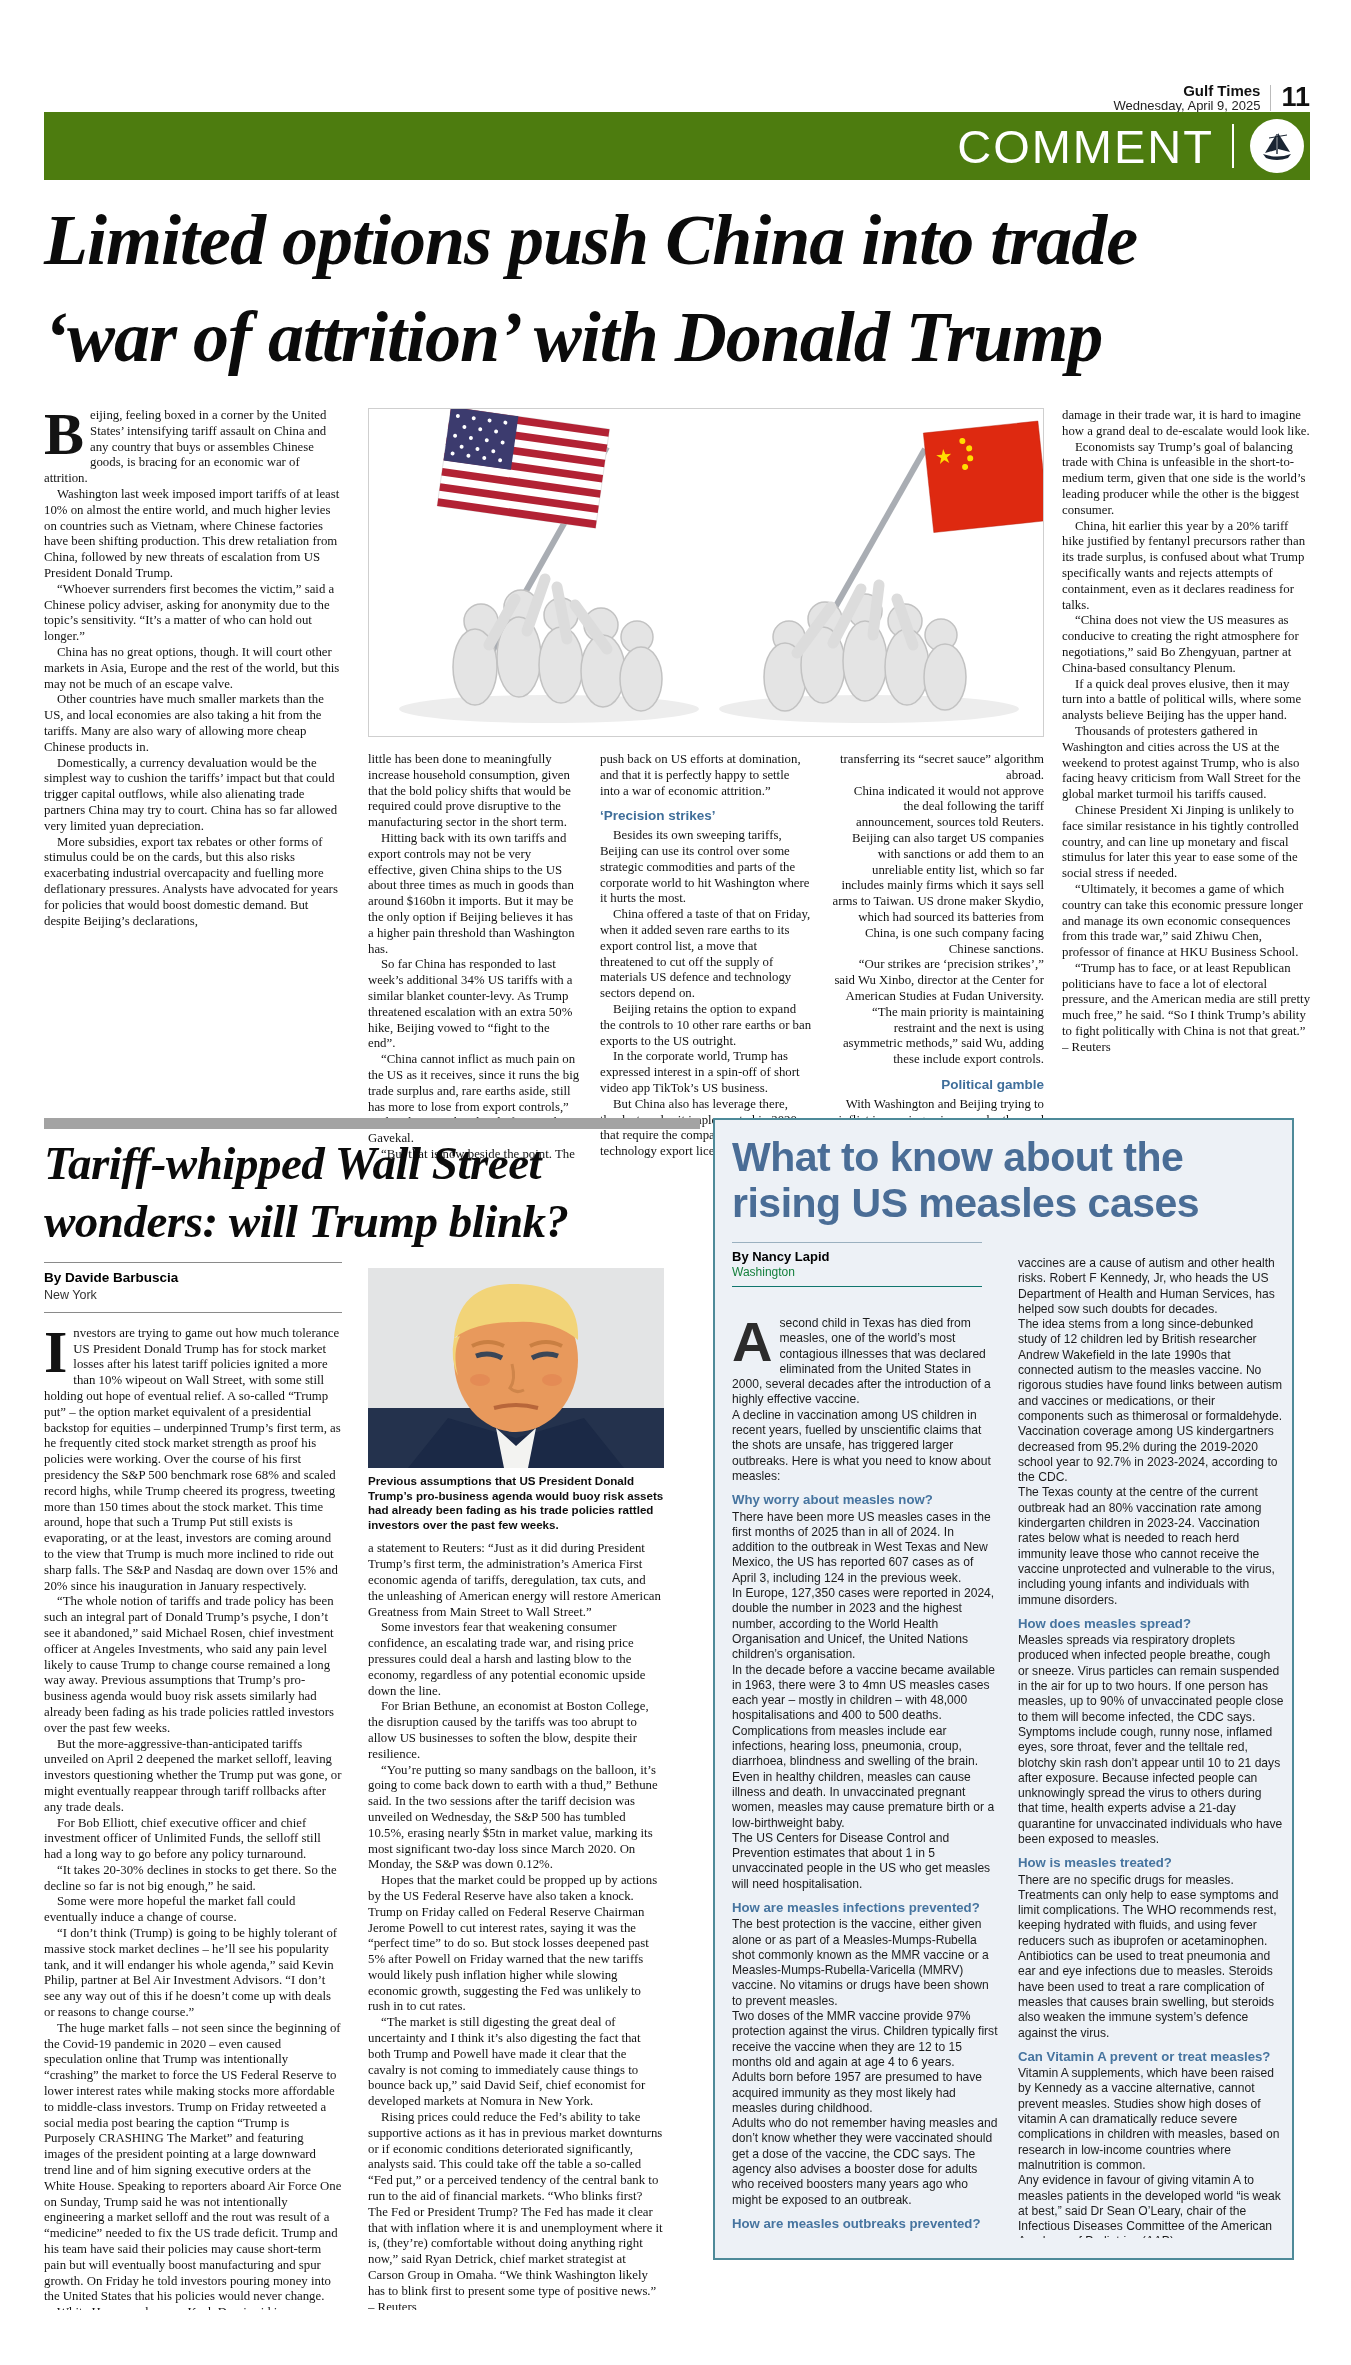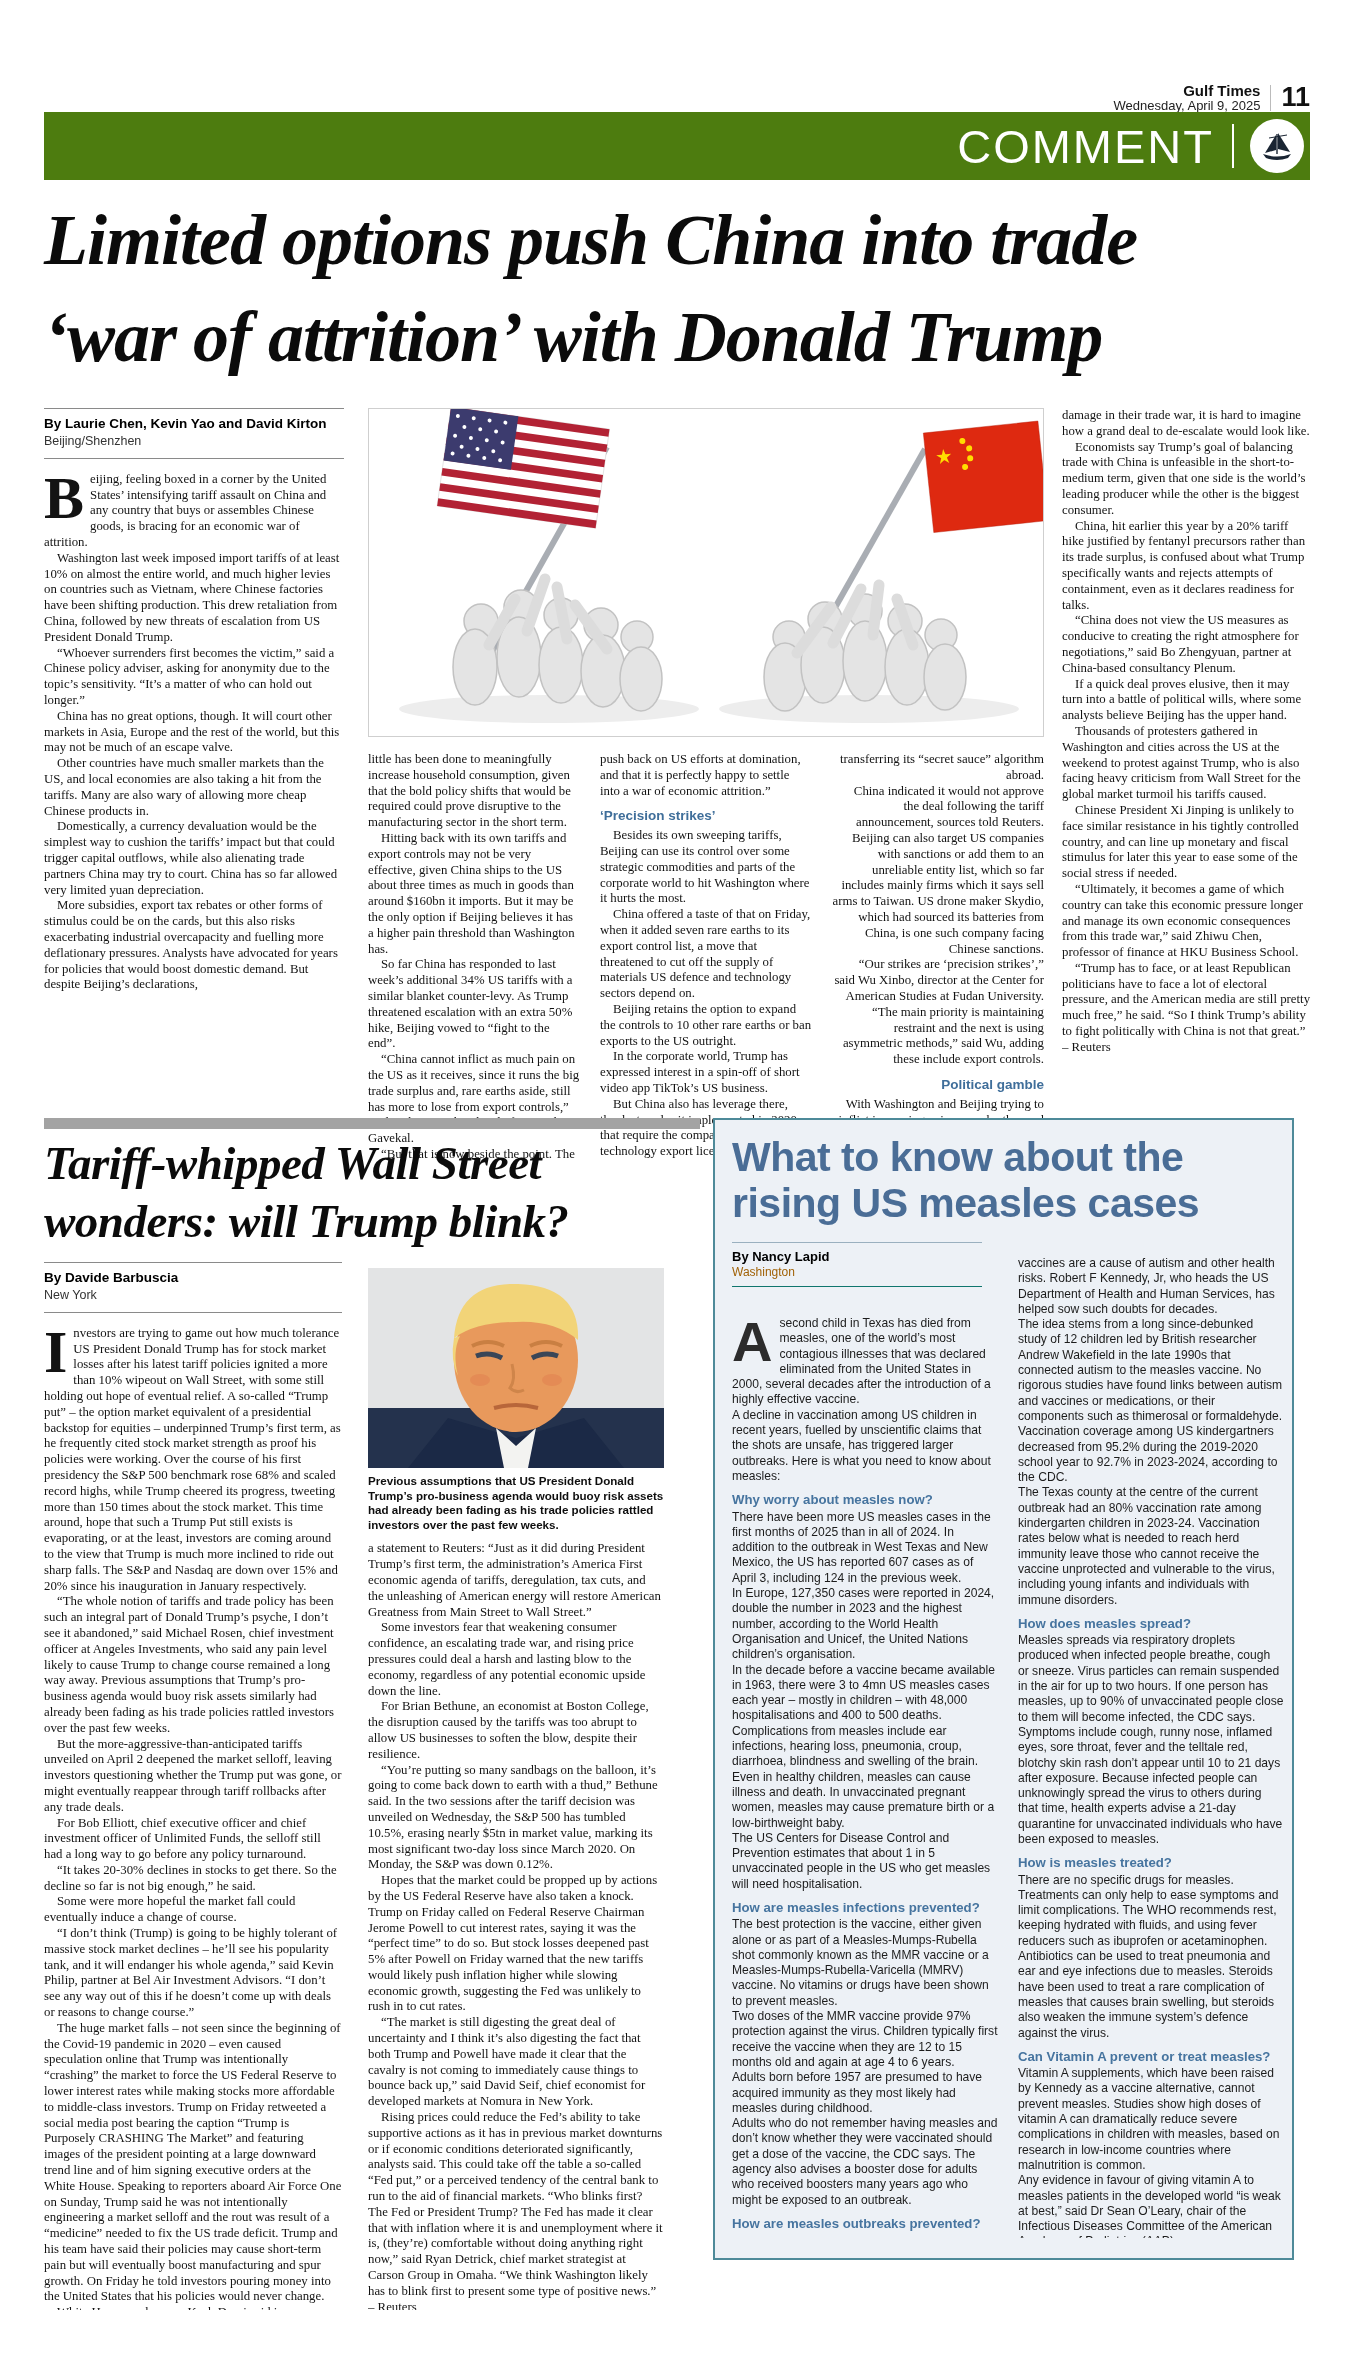--- a/index.html
+++ b/index.html
@@ -51,21 +51,21 @@
   .caption{font-family:"Liberation Sans",sans-serif;font-weight:bold;font-size:11.6px;line-height:14.6px;
            margin:6px 0 9px 0;color:#0e0e0e;}
   
   .mbox{position:absolute;left:713px;top:1118px;width:581px;height:1142px;background:#edf1f6;
         border:2px solid #4e8a99;box-sizing:border-box;font-family:"Liberation Sans",sans-serif;}
   .mtitle{position:absolute;left:17px;top:14px;font-weight:bold;font-size:41px;line-height:46px;
           color:#4a6d96;letter-spacing:-0.5px;white-space:nowrap;}
   .mbyline{position:absolute;left:17px;top:122px;width:250px;border-top:1px solid #9ab0bf;
            border-bottom:1px solid #0f766e;padding:6px 0 7px 0;}
   .mbyline .by{font-weight:bold;font-size:13px;color:#000;}
-  .mbyline .loc{font-size:12px;color:#a16207;margin-top:1px;}
+  .mbyline .loc{font-size:12px;color:#15803d;margin-top:1px;}
   .mcol{position:absolute;overflow:hidden;font-size:12.1px;line-height:15.3px;color:#1c1c1c;}
   .mcol p{margin:0;}
   .mcol p.drop::first-letter{float:left;font-size:56px;line-height:44px;padding:4px 7px 0 0;
                              font-weight:bold;color:#2c2c2c;}
   .mcol .subhead{font-size:13.2px;color:#46749f;margin:8px 0 2px 0;}
   #m-colL{left:17px;top:196px;width:266px;height:922px;}
   #m-colR{left:303px;top:136px;width:266px;height:982px;}
 </style>
 </head>
 <body>
@@ -96,24 +96,20 @@
       </svg>
     </div>
   </div>
 
   <div class="a1-headline">
     <div>Limited options push China into trade</div>
     <div>‘war of attrition’ with Donald Trump</div>
   </div>
 
   <div id="a1-col1" class="col">
-    <div class="byline">
-      <div class="by">By Laurie Chen, Kevin Yao and David Kirton</div>
-      <div class="loc">Beijing/Shenzhen</div>
-    </div>
     <div>
         <p class="drop">Beijing, feeling boxed in a corner by the United States’ intensifying tariff assault on China and any country that buys or assembles Chinese goods, is bracing for an economic war of attrition.</p>
         <p>Washington last week imposed import tariffs of at least 10% on almost the entire world, and much higher levies on countries such as Vietnam, where Chinese factories have been shifting production. This drew retaliation from China, followed by new threats of escalation from US President Donald Trump.</p>
         <p>“Whoever surrenders first becomes the victim,” said a Chinese policy adviser, asking for anonymity due to the topic’s sensitivity. “It’s a matter of who can hold out longer.”</p>
         <p>China has no great options, though. It will court other markets in Asia, Europe and the rest of the world, but this may not be much of an escape valve.</p>
         <p>Other countries have much smaller markets than the US, and local economies are also taking a hit from the tariffs. Many are also wary of allowing more cheap Chinese products in.</p>
         <p>Domestically, a currency devaluation would be the simplest way to cushion the tariffs’ impact but that could trigger capital outflows, while also alienating trade partners China may try to court. China has so far allowed very limited yuan depreciation.</p>
         <p>More subsidies, export tax rebates or other forms of stimulus could be on the cards, but this also risks exacerbating industrial overcapacity and fuelling more deflationary pressures. Analysts have advocated for years for policies that would boost domestic demand. But despite Beijing’s declarations,</p>
       </div>
   </div>

